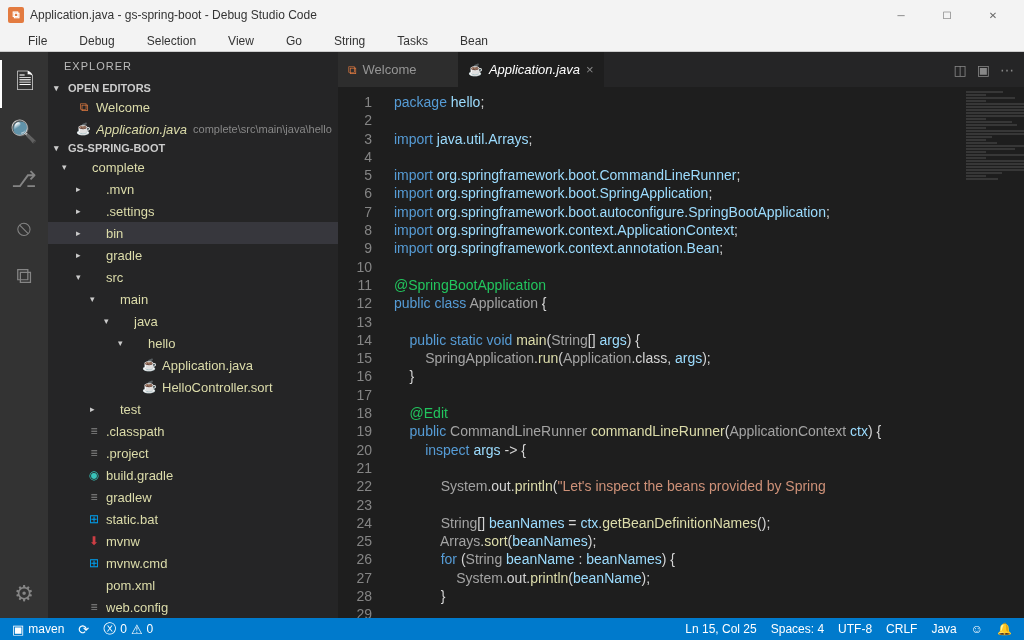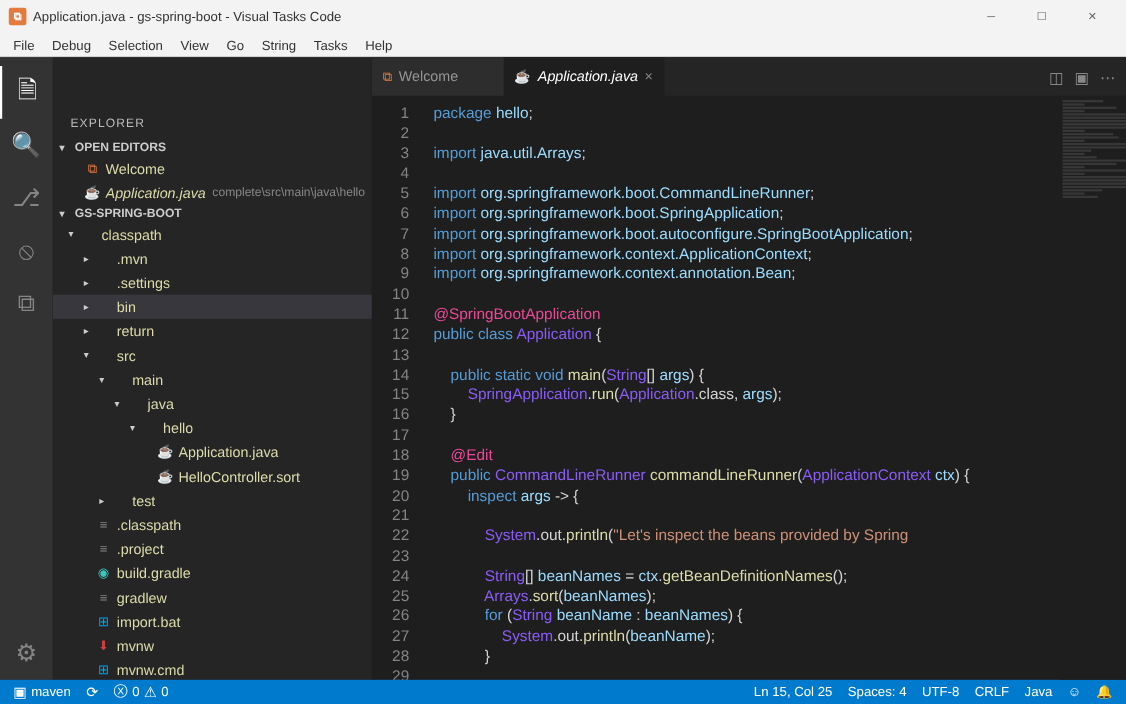--- a/index.html
+++ b/index.html
@@ -3,28 +3,28 @@
 <meta charset="utf-8">
 <style>
 * { margin: 0; padding: 0; box-sizing: border-box; font-family: "Segoe UI", sans-serif; }
 body { width: 1024px; height: 640px; overflow: hidden; background: #1e1e1e; display: flex; flex-direction: column; }
 .titlebar { height: 30px; background: #f3f3f3; display: flex; align-items: center; padding: 0 8px; font-size: 12px; color: #333; }
 .titlebar-icon { width: 16px; height: 16px; background: #e37b40; margin-right: 6px; display:flex;align-items:center;justify-content:center;color:#fff;font-size:10px;font-weight:bold;border-radius:2px;}
 .titlebar-text { flex: 1; }
 .win-controls { display: flex; gap: 0; }
 .win-btn { width: 46px; height: 30px; display:flex;align-items:center;justify-content:center;font-size:10px;color:#666;}
 .menubar { height: 22px; background: #f3f3f3; display: flex; align-items: center; padding: 0 4px; font-size: 12px; color: #333; border-bottom: 1px solid #ccc;}
-.menu-item { padding: 2px 8px; cursor: pointer; }
+.menu-item { padding: 2px 8px; cursor: pointer; margin-left: 16px; }
 .main { flex: 1; display: flex; min-height: 0; }
 .activitybar { width: 48px; background: #333333; display: flex; flex-direction: column; align-items: center; padding-top: 8px; }
 .act-icon { width: 48px; height: 48px; display:flex;align-items:center;justify-content:center;color:#858585;font-size:22px;cursor:pointer;}
 .act-icon.active { color:#fff; border-left: 2px solid #fff; }
 .act-spacer { flex: 1; }
 .sidebar { width: 290px; background: #252526; color: #cccccc; font-size: 13px; display: flex; flex-direction: column; overflow: hidden;}
-.sidebar-title { padding: 8px 16px; font-size: 11px; letter-spacing: 1px; color: #bbbbbb; margin-top: 46px; }
+.sidebar-title { padding: 8px 16px; font-size: 11px; letter-spacing: 1px; color: #bbbbbb; }
 .section-header { padding: 2px 6px; font-size: 11px; font-weight: bold; color: #cccccc; display:flex;align-items:center;gap:4px;cursor:pointer;}
 .chev { font-size: 9px; display:inline-block;width:10px;}
 .tree { flex:1; overflow-y:auto; overflow-x:hidden;}
 .tree-item { display:flex;align-items:center;height:22px;padding-right:4px;cursor:pointer;white-space:nowrap;overflow:hidden;}
 .tree-item.selected { background:#37373d; }
 .tree-item .ic { width:16px;text-align:center;margin-right:4px;font-size:12px;}
 .tree-item .fn { overflow:hidden;text-overflow:ellipsis;}
 .tree-item .path { color:#888;font-size:11px;margin-left:6px;overflow:hidden;}
 .indent-0{padding-left:14px}.indent-1{padding-left:28px}.indent-2{padding-left:42px}.indent-3{padding-left:56px}.indent-4{padding-left:70px}.indent-5{padding-left:84px}
 .ic-folder{color:#c09553}.ic-java{color:#cc3e44}.ic-vs{color:#e37b40}.ic-gradle{color:#39c5bb}.ic-win{color:#00a1f1}.ic-mvn{color:#cc3e44}.ic-xml{color:#e37b40}.ic-cfg{color:#888}
@@ -33,48 +33,48 @@
 .tab { display:flex;align-items:center;padding:0 10px;gap:6px;font-size:13px;color:#969696;background:#2d2d2d;cursor:pointer;min-width:120px;}
 .tab.active { background:#1e1e1e;color:#fff;}
 .tab .ic{font-size:12px}
 .tab-close{font-size:13px;margin-left:auto;color:#888}
 .tab-actions{margin-left:auto;display:flex;align-items:center;gap:10px;padding:0 10px;color:#888;font-size:14px;}
 .editor { flex:1; display:flex; font-family: Consolas, monospace; font-size:14px; line-height:18.3px; overflow:hidden; position:relative;}
 .gutter { width:48px; text-align:right; color:#858585; padding:6px 14px 0 0; user-select:none;}
 .code { flex:1; padding:6px 0 0 8px; color:#d4d4d4; white-space:pre; overflow:hidden;}
 .minimap { width:60px; background:#1e1e1e; padding:4px 2px; font-size:2px; line-height:2px; color:#555; overflow:hidden;}
 .minimap-line{height:2px;margin-bottom:1px;background:rgba(200,200,200,0.15);}
-.kw{color:#569cd6}.cls{color:#8b5cf6}.str{color:#ce9178}.fn{color:#dcdcaa}.ann{color:#ec4899}.id{color:#9cdcfe}
+.kw{color:#569cd6}.cls{color:#a3a3a3}.str{color:#ce9178}.fn{color:#dcdcaa}.ann{color:#22c55e}.id{color:#9cdcfe}
 .statusbar { height:22px; background:#007acc; color:#fff; display:flex; align-items:center; font-size:12px; padding:0 8px; gap:6px;}
 .sb-item{display:flex;align-items:center;gap:4px;padding:0 4px;cursor:pointer;}
 .sb-spacer{flex:1}
 .sb-ic{font-size:13px}
 </style>
 </head>
 <body>
 
 <div class="titlebar">
   <div class="titlebar-icon">⧉</div>
-  <div class="titlebar-text">Application.java - gs-spring-boot - Visual Tasks Code</div>
+  <div class="titlebar-text">Application.java - gs-spring-boot - Debug Studio Code</div>
   <div class="win-controls">
     <div class="win-btn">─</div>
     <div class="win-btn">☐</div>
     <div class="win-btn">✕</div>
   </div>
 </div>
 
 <div class="menubar" id="menubar">
     <span class="menu-item">File</span>
     <span class="menu-item">Debug</span>
     <span class="menu-item">Selection</span>
     <span class="menu-item">View</span>
     <span class="menu-item">Go</span>
     <span class="menu-item">String</span>
     <span class="menu-item">Tasks</span>
-    <span class="menu-item">Help</span>
+    <span class="menu-item">Bean</span>
   </div>
 
 <div class="main">
 
   <div class="activitybar">
     <div class="act-icon active">🗎</div>
     <div class="act-icon">🔍</div>
     <div class="act-icon">⎇</div>
     <div class="act-icon">⦸</div>
     <div class="act-icon">⧉</div>
@@ -100,41 +100,41 @@
         </div>
       </div>
     <div class="section-header">
       <span class="chev">▾</span>
       <span>GS-SPRING-BOOT</span>
     </div>
     <div class="tree" id="tree">
         <div class="tree-item indent-0">
           <span class="chev">▾</span>
           <span class="ic ic-folder"></span>
-          <span class="fn">classpath</span>
+          <span class="fn">complete</span>
         </div>
         <div class="tree-item indent-1">
           <span class="chev">▸</span>
           <span class="ic ic-folder"></span>
           <span class="fn">.mvn</span>
         </div>
         <div class="tree-item indent-1">
           <span class="chev">▸</span>
           <span class="ic ic-folder"></span>
           <span class="fn">.settings</span>
         </div>
         <div class="tree-item indent-1 selected">
           <span class="chev">▸</span>
           <span class="ic ic-folder"></span>
           <span class="fn">bin</span>
         </div>
         <div class="tree-item indent-1">
           <span class="chev">▸</span>
           <span class="ic ic-folder"></span>
-          <span class="fn">return</span>
+          <span class="fn">gradle</span>
         </div>
         <div class="tree-item indent-1">
           <span class="chev">▾</span>
           <span class="ic ic-folder"></span>
           <span class="fn">src</span>
         </div>
         <div class="tree-item indent-2">
           <span class="chev">▾</span>
           <span class="ic ic-folder"></span>
           <span class="fn">main</span>
@@ -180,31 +180,36 @@
           <span class="fn">build.gradle</span>
         </div>
         <div class="tree-item indent-1">
           <span class="chev"></span>
           <span class="ic ic-cfg">≡</span>
           <span class="fn">gradlew</span>
         </div>
         <div class="tree-item indent-1">
           <span class="chev"></span>
           <span class="ic ic-win">⊞</span>
-          <span class="fn">import.bat</span>
+          <span class="fn">static.bat</span>
         </div>
         <div class="tree-item indent-1">
           <span class="chev"></span>
           <span class="ic ic-mvn">⬇</span>
           <span class="fn">mvnw</span>
         </div>
         <div class="tree-item indent-1">
           <span class="chev"></span>
           <span class="ic ic-win">⊞</span>
           <span class="fn">mvnw.cmd</span>
+        </div>
+        <div class="tree-item indent-1">
+          <span class="chev"></span>
+          <span class="ic ic-xml"></span>
+          <span class="fn">pom.xml</span>
         </div>
         <div class="tree-item indent-1">
           <span class="chev"></span>
           <span class="ic ic-cfg">≡</span>
           <span class="fn">web.config</span>
         </div>
       </div>
   </div>
 
   <div class="editor-area">

